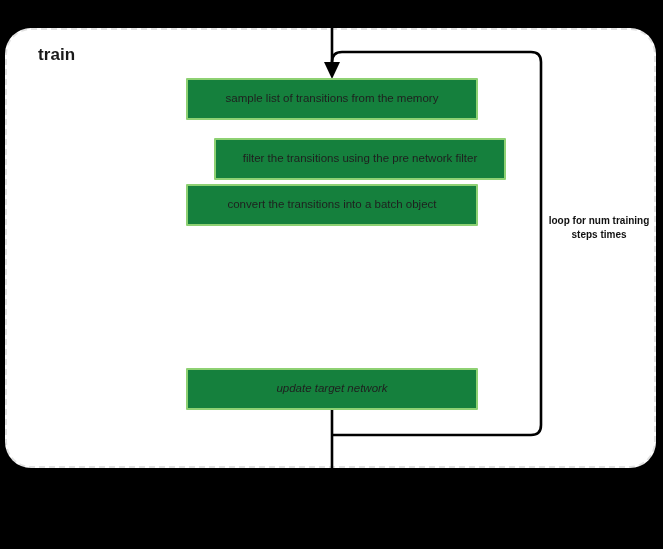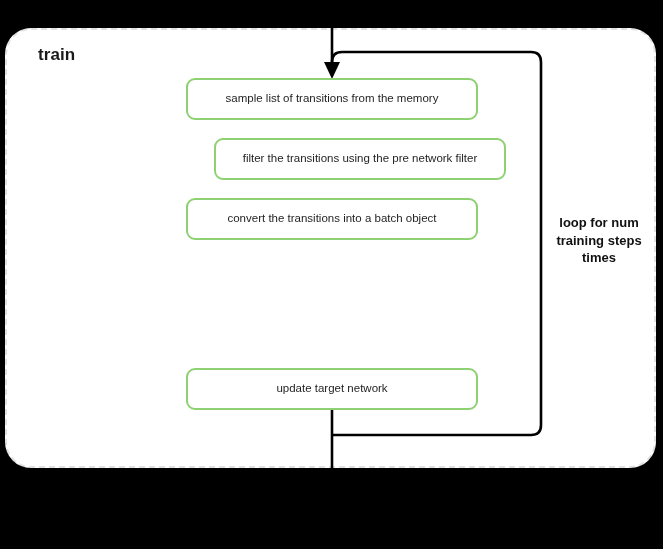--- a/index.html
+++ b/index.html
@@ -46,38 +46,38 @@
     letter-spacing: 0.1px;
   }
 
   
   .proc-box {
     position: absolute;
     left: 186px;
     width: 292px;
     height: 42px;
     box-sizing: border-box;
-    background: #ffffff;
+    background: #15803d;
     border: 2.5px solid #8ed173;
-    border-radius: 9px;
+    border-radius: 1px;
     display: flex;
     align-items: center;
     justify-content: center;
   }
   .proc-box span {
     font-size: 11.5px;
     color: #1f1f1f;
     line-height: 1.2;
     text-align: center;
   }
 
   .box-sample  { top: 78px; }
   .box-filter  { top: 138px; margin-left: 28px; }
-  .box-convert { top: 198px; justify-content: center; }
-  .box-update  { top: 368px; }
+  .box-convert { top: 184px; justify-content: center; }
+  .box-update  { top: 368px; font-style: italic; }
 
   
   .sub-group {
     position: absolute;
     left: 168px;
     top: 258px;
     width: 330px;
     height: 89px;
     box-sizing: border-box;
     background: transparent;
@@ -95,21 +95,21 @@
     width: 120px;
   }
 
   
   .loop-label {
     position: absolute;
     left: 541px;
     top: 214px;
     width: 116px;
     text-align: center;
-    font-size: 13px;
+    font-size: 10px;
     font-weight: bold;
     color: #111111;
     line-height: 1.35;
   }
 
   
   .connectors {
     position: absolute;
     left: 0;
     top: 0;

